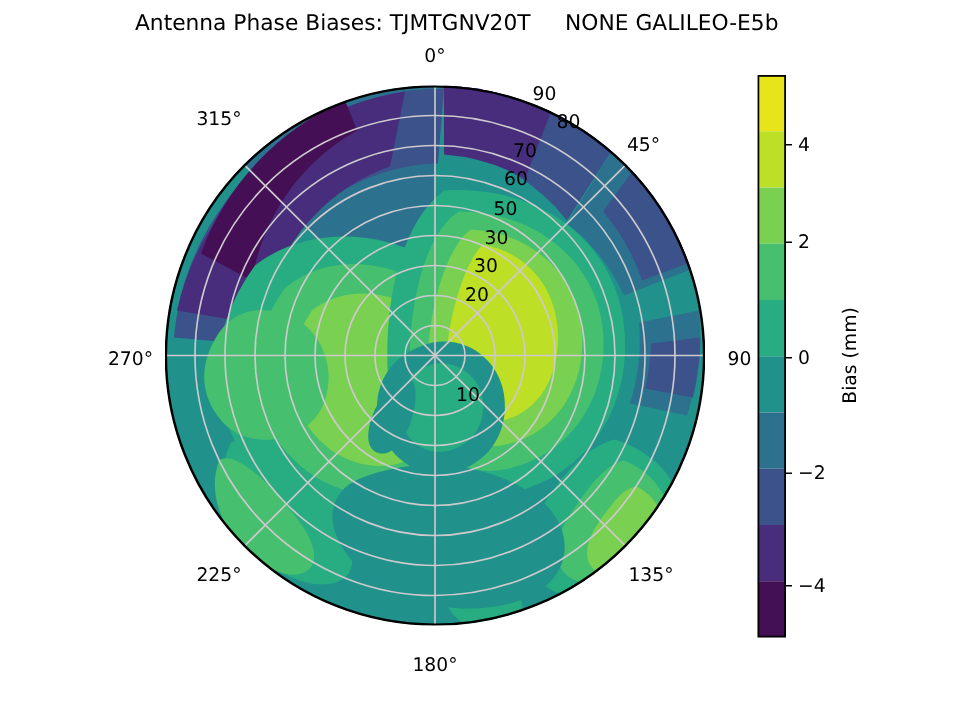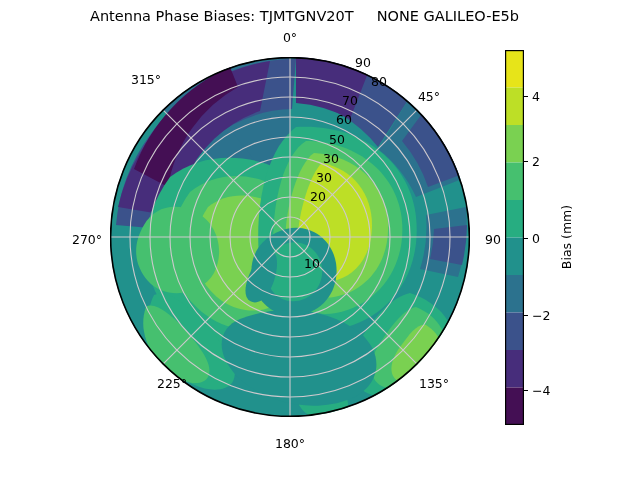--- a/index.html
+++ b/index.html
@@ -207,21 +207,21 @@
 
       <circle cx="180" cy="180" r="179.4" fill="none" stroke="#000000" stroke-width="1.6"></circle>
     </svg>
   </div>
 
   <div class="theta-label" style="left:290px; top:37px;">0°</div>
   <div class="theta-label" style="left:429px; top:96px;">45°</div>
   <div class="theta-label" style="left:493px; top:239px;">90</div>
   <div class="theta-label" style="left:434px; top:383px;">135°</div>
   <div class="theta-label" style="left:290px; top:443px;">180°</div>
-  <div class="theta-label" style="left:146px; top:383px;margin-left:26px;">225°</div>
+  <div class="theta-label" style="left:146px; top:383px;">225°</div>
   <div class="theta-label" style="left:87px; top:239px;">270°</div>
   <div class="theta-label" style="left:146px; top:79px;">315°</div>
 
   <div class="r-label" style="left:312px; top:215px;margin-top:48px;">10</div>
   <div class="r-label" style="left:318px; top:196px;">20</div>
   <div class="r-label" style="left:324px; top:177px;">30</div>
   <div class="r-label" style="left:331px; top:158px;">30</div>
   <div class="r-label" style="left:337px; top:139px;">50</div>
   <div class="r-label" style="left:344px; top:119px;">60</div>
   <div class="r-label" style="left:350px; top:100px;">70</div>

